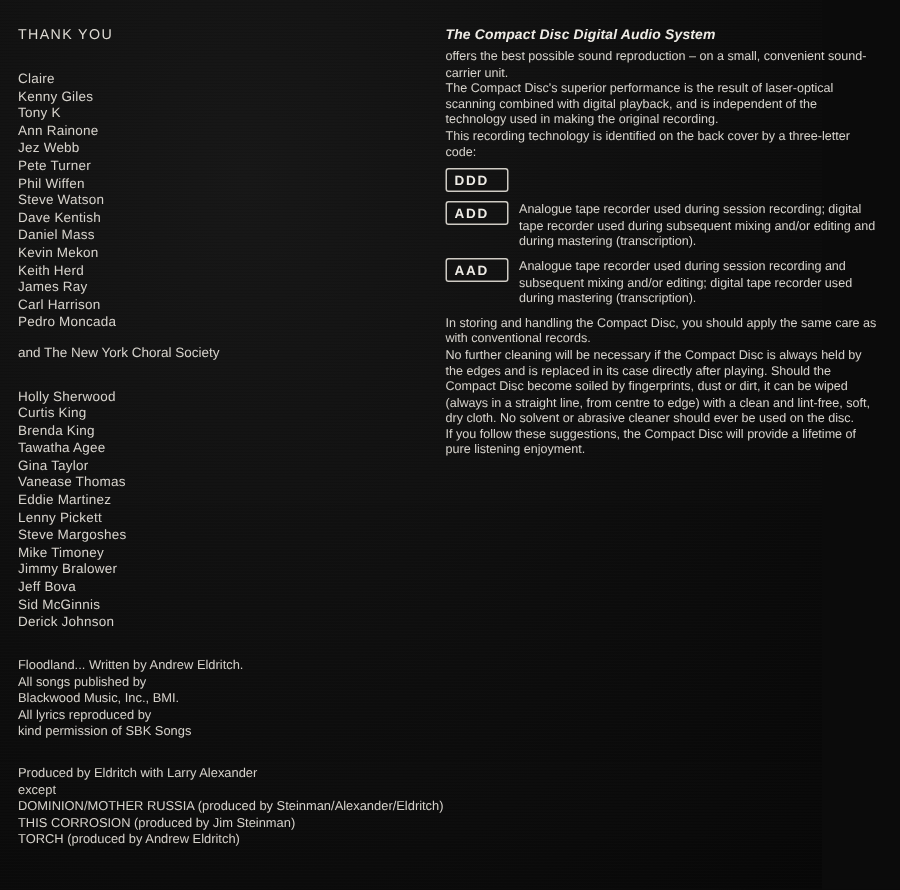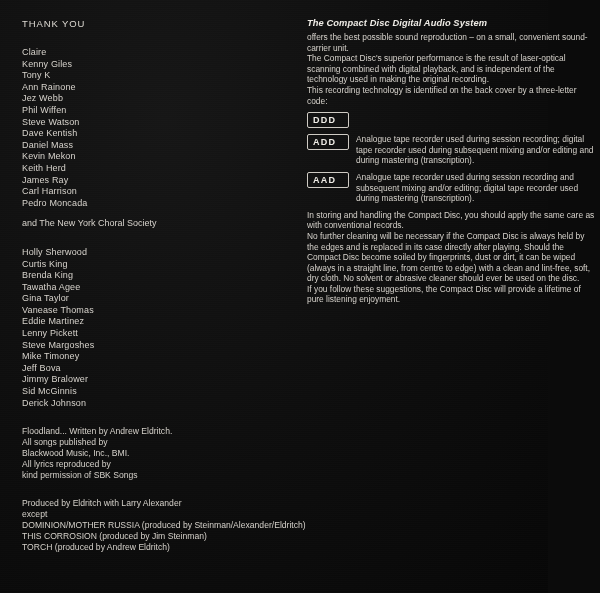--- a/index.html
+++ b/index.html
@@ -14,21 +14,21 @@
     color: #e8e6e1;
     overflow: hidden;
   }
   .sleeve {
     position: relative;
     width: 548px;
     height: 593px;
     background:
       radial-gradient(ellipse at 30% 20%, #161616 0%, #0d0d0d 55%, #070707 100%);
     box-sizing: border-box;
-    padding: 18px 16px 14px 22px;
+    padding: 18px 16px 14px 12px;
   }
   .grain {
     position: absolute;
     inset: 0;
     pointer-events: none;
     background:
       repeating-linear-gradient(0deg, rgba(255,255,255,0.012) 0px, rgba(255,255,255,0.012) 1px, rgba(0,0,0,0.012) 1px, rgba(0,0,0,0.012) 2px);
     opacity: 0.8;
   }
   .cols {
@@ -145,20 +145,21 @@
     <div class="col-left">
 
       <div class="thankyou">THANK YOU</div>
 
       <ul class="name-list">
         <li>Claire</li>
         <li>Kenny Giles</li>
         <li>Tony K</li>
         <li>Ann Rainone</li>
         <li>Jez Webb</li>
+        <li>Pete Turner</li>
         <li>Phil Wiffen</li>
         <li>Steve Watson</li>
         <li>Dave Kentish</li>
         <li>Daniel Mass</li>
         <li>Kevin Mekon</li>
         <li>Keith Herd</li>
         <li>James Ray</li>
         <li>Carl Harrison</li>
         <li>Pedro Moncada</li>
       </ul>
@@ -171,22 +172,22 @@
         <li>Holly Sherwood</li>
         <li>Curtis King</li>
         <li>Brenda King</li>
         <li>Tawatha Agee</li>
         <li>Gina Taylor</li>
         <li>Vanease Thomas</li>
         <li>Eddie Martinez</li>
         <li>Lenny Pickett</li>
         <li>Steve Margoshes</li>
         <li>Mike Timoney</li>
+        <li>Jimmy Bralower</li>
         <li>Jeff Bova</li>
-        <li>Jimmy Bralower</li>
         <li>Sid McGinnis</li>
         <li>Derick Johnson</li>
       </ul>
 
       <div class="credit-block">
         <p>Floodland... Written by Andrew Eldritch.</p>
         <p>All songs published by</p>
         <p>Blackwood Music, Inc., BMI.</p>
         <p>All lyrics reproduced by</p>
         <p>kind permission of SBK Songs</p>

